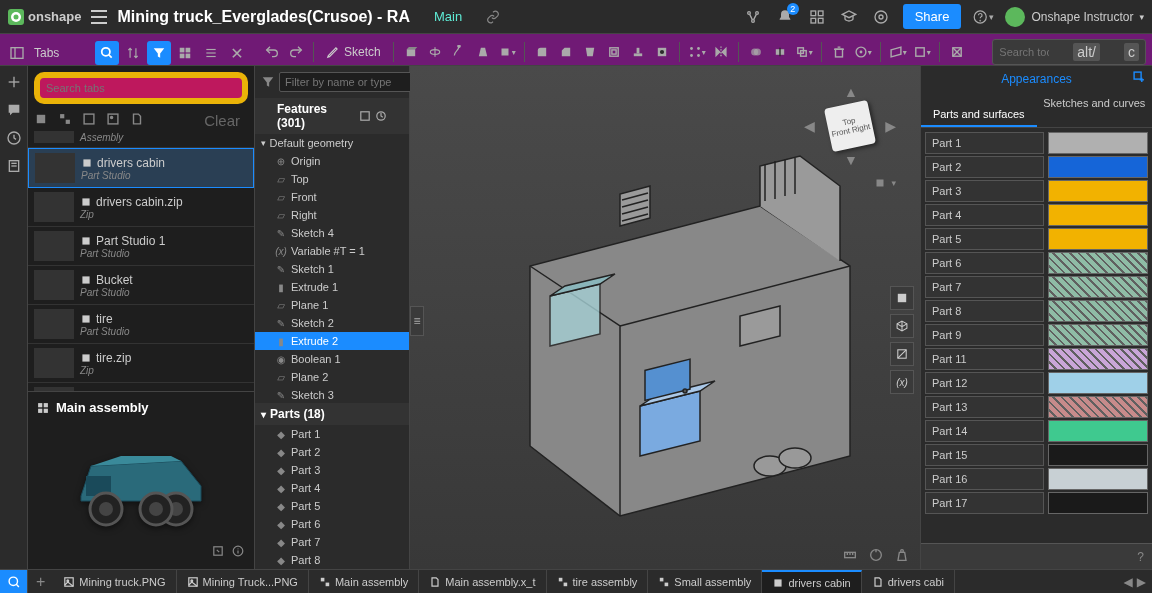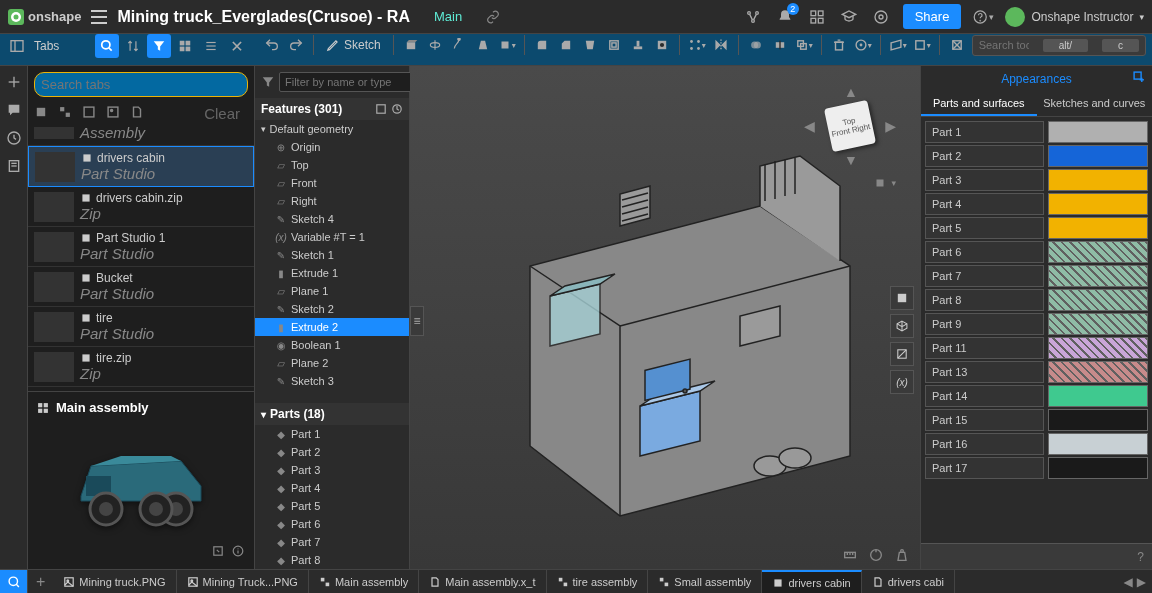--- a/index.html
+++ b/index.html
@@ -10,77 +10,77 @@
 .hamburger{margin:0 10px;cursor:pointer;}
 .doc-title{font-size:16px;font-weight:bold;color:#fff;display:flex;align-items:center;gap:24px;}
 .doc-title .ws{color:#5eead4;font-size:13px;font-weight:normal;}
 .flex-spacer{flex:1;}
 .topbar-right{display:flex;align-items:center;gap:12px;}
 .icon-btn{width:20px;height:20px;display:flex;align-items:center;justify-content:center;cursor:pointer;color:#aaa;position:relative;}
 .notif-badge{position:absolute;top:-4px;right:-4px;background:#1b8cff;color:#fff;border-radius:8px;font-size:9px;min-width:12px;height:12px;display:flex;align-items:center;justify-content:center;padding:0 2px;}
 .share-btn{background:#1b8cff;color:#fff;padding:5px 12px;border-radius:3px;font-size:13px;cursor:pointer;}
 .user-chip{display:flex;align-items:center;gap:6px;}
 .avatar{width:20px;height:20px;background:#5cb85c;border-radius:50%;}
-.toolbar{height:32px;background:#0c4a6e;display:flex;align-items:flex-start;border-bottom:1px solid #444;}
+.toolbar{height:32px;background:#701a75;display:flex;align-items:flex-end;border-bottom:1px solid #444;}
 .toolbar-left{width:255px;display:flex;align-items:center;padding:0 6px;gap:6px;}
 .tabs-label{color:#ccc;font-size:12px;flex:1;}
 .toolbar-icons{display:flex;align-items:center;gap:2px;}
 .toolbar-icons .tb-ic{width:24px;height:24px;display:flex;align-items:center;justify-content:center;color:#aaa;cursor:pointer;border-radius:3px;}
 .toolbar-icons .tb-ic.active{background:#1b8cff;color:#fff;}
 .toolbar-main{flex:1;display:flex;align-items:center;gap:2px;padding:0 6px;}
 .tb{width:22px;height:22px;display:flex;align-items:center;justify-content:center;color:#aaa;cursor:pointer;}
 .tb-sep{width:1px;height:20px;background:#555;margin:0 4px;}
 .sketch-btn{display:flex;align-items:center;gap:4px;color:#ccc;padding:0 6px;}
 .search-box{background:#3a3a3a;border:1px solid #555;padding:3px 6px;border-radius:3px;display:flex;align-items:center;gap:4px;}
 .search-box input{background:transparent;border:none;color:#ccc;outline:none;width:50px;font-size:11px;}
-.kbd{background:#555;border-radius:2px;padding:1px 16px;font-size:10px;margin-left:10px;}
+.kbd{background:#555;border-radius:2px;padding:1px 4px;font-size:14px;margin-left:20px;}
 .body-area{display:flex;height:calc(100% - 34px - 32px - 24px);}
 .leftbar{width:28px;background:#2b2b2b;border-right:1px solid #444;display:flex;flex-direction:column;align-items:center;gap:12px;padding-top:8px;}
 .leftbar .lb-ic{color:#aaa;cursor:pointer;}
 .tabs-panel{width:227px;background:#1e1e1e;border-right:1px solid #444;display:flex;flex-direction:column;}
 .search-tabs{padding:6px;}
-.search-tabs input{width:100%;background:#0369a1;border:1px solid #eab308;padding:4px 6px;color:#ccc;border-radius:10px;font-size:13px;outline:none;}
+.search-tabs input{width:100%;background:#be185d;border:6px solid #eab308;padding:4px 6px;color:#ccc;border-radius:10px;font-size:11px;outline:none;}
 .tab-filter-row{display:flex;padding:2px 6px;gap:10px;}
 .tab-filter-row .tf{color:#888;cursor:pointer;}
 .clear-btn{color:#666;font-size:15px;margin-left:auto;margin-right:8px;cursor:pointer;}
 .tabs-list{flex:1;overflow-y:auto;position:relative;}
 .tab-item{display:flex;align-items:center;padding:4px 6px;gap:6px;cursor:pointer;border-bottom:1px solid #333;}
 .tab-item.selected{background:#2a3f54;border:1px solid #1b8cff;}
 .tab-thumb{width:40px;height:30px;background:#333;display:flex;align-items:center;justify-content:center;color:#666;font-size:9px;flex-shrink:0;}
 .tab-info{flex:1;min-width:0;}
 .tab-name{color:#ccc;font-size:12px;display:flex;align-items:center;gap:4px;}
-.tab-type{color:#888;font-size:15px;font-style:italic;}
+.tab-type{color:#888;font-size:10px;font-style:italic;}
 .main-asm{padding:8px;border-top:1px solid #444;}
 .main-asm-title{display:flex;align-items:center;gap:6px;font-weight:bold;color:#fff;font-size:13px;}
 .main-asm-img{width:100%;height:120px;background:#1e1e1e;margin-top:6px;display:flex;align-items:center;justify-content:center;}
 .feature-panel{width:155px;background:#2b2b2b;border-right:1px solid #444;display:flex;flex-direction:column;}
 .filter-row{padding:6px;display:flex;gap:4px;align-items:center;}
 .filter-row input{flex:1;background:#1e1e1e;border:1px solid #555;padding:3px 5px;color:#ccc;font-size:11px;outline:none;border-radius:2px;}
-.features-header{padding:4px 6px;font-weight:bold;color:#fff;display:flex;align-items:center;gap:4px;background:#333;}
+.features-header{padding:4px 22px;font-weight:bold;color:#fff;display:flex;align-items:center;gap:4px;background:#333;}
 .feature-tree{flex:1;overflow-y:auto;}
 .ft-item{padding:3px 6px 3px 20px;color:#ccc;font-size:11px;cursor:pointer;display:flex;align-items:center;gap:4px;}
 .ft-item.group{padding-left:6px;font-weight:normal;}
 .ft-item.selected{background:#1b8cff;color:#fff;}
 .ft-ic{width:12px;height:12px;color:#888;display:inline-flex;align-items:center;justify-content:center;font-size:10px;}
 .parts-header{padding:4px 6px;font-weight:bold;color:#fff;background:#333;display:flex;align-items:center;gap:4px;}
 .canvas{flex:1;background:linear-gradient(#4a4a4a,#383838);position:relative;}
 .viewcube{position:absolute;top:20px;right:30px;width:80px;height:80px;}
 .cube{width:44px;height:44px;background:#eee;position:absolute;top:18px;left:18px;transform:rotate(-12deg);border-radius:4px;display:flex;flex-direction:column;align-items:center;justify-content:center;font-size:8px;color:#555;box-shadow:2px 2px 4px rgba(0,0,0,0.5);}
 .vc-arrow{position:absolute;color:#888;font-size:14px;cursor:pointer;}
 .canvas-tools{position:absolute;right:6px;top:220px;display:flex;flex-direction:column;gap:4px;}
 .ct-btn{width:24px;height:24px;background:#3a3a3a;border:1px solid #555;display:flex;align-items:center;justify-content:center;color:#ccc;cursor:pointer;}
 .canvas-bottom{position:absolute;bottom:6px;right:10px;display:flex;gap:10px;color:#888;}
 .collapse-handle{position:absolute;left:0;top:240px;width:14px;height:30px;background:#3a3a3a;border:1px solid #555;display:flex;align-items:center;justify-content:center;cursor:pointer;color:#aaa;}
 .model-svg{position:absolute;top:80px;left:60px;}
 .right-panel{width:232px;background:#2b2b2b;border-left:1px solid #444;display:flex;flex-direction:column;}
 .rp-header{text-align:center;padding:6px;color:#1b8cff;position:relative;}
 .rp-add{position:absolute;right:6px;top:4px;color:#1b8cff;cursor:pointer;}
 .rp-tabs{display:flex;border-bottom:1px solid #444;}
 .rp-tab{flex:1;text-align:center;padding:5px;font-size:11px;cursor:pointer;color:#ccc;}
-.rp-tab.active{border-bottom:2px solid #1b8cff;color:#fff;}
+.rp-tab.active{border-bottom:2px solid #1b8cff;color:#fff;margin-top:11px;}
 .parts-colors{flex:1;overflow-y:auto;padding:4px;}
 .pc-row{display:flex;align-items:center;margin-bottom:2px;gap:4px;}
 .pc-name{flex:1;background:#333;border:1px solid #555;padding:4px 6px;color:#ccc;font-size:11px;}
 .pc-swatch{width:100px;height:22px;border:1px solid #666;}
 .rp-footer{height:26px;background:#3a3a3a;border-top:1px solid #555;display:flex;align-items:center;justify-content:flex-end;padding:0 8px;}
 .bottom-tabs{height:24px;background:#2b2b2b;border-top:1px solid #444;display:flex;align-items:center;}
 .bottom-left{width:28px;height:100%;display:flex;align-items:center;justify-content:center;border-right:1px solid #444;background:#1b8cff;}
 .bt-icons{display:flex;align-items:center;gap:8px;padding:0 8px;color:#888;}
 .bt-tab{display:flex;align-items:center;gap:4px;padding:0 10px;height:100%;border-right:1px solid #444;color:#ccc;font-size:11px;cursor:pointer;}
 .bt-tab.active{background:#1e1e1e;border-top:2px solid #1b8cff;}
@@ -845,20 +845,24 @@
         </div>
         <div class="pc-row">
           <div class="pc-name">Part 9</div>
           <div class="pc-swatch" style="background:repeating-linear-gradient(45deg,#8fbca6,#8fbca6 4px,#ffffff40 4px,#ffffff40 6px)"></div>
         </div>
         <div class="pc-row">
           <div class="pc-name">Part 11</div>
           <div class="pc-swatch" style="background:repeating-linear-gradient(45deg,#c9a6d8,#c9a6d8 4px,#ffffff40 4px,#ffffff40 6px)"></div>
         </div>
         <div class="pc-row">
+          <div class="pc-name">Part 12</div>
+          <div class="pc-swatch" style="background:#9fd0e8"></div>
+        </div>
+        <div class="pc-row">
           <div class="pc-name">Part 13</div>
           <div class="pc-swatch" style="background:repeating-linear-gradient(45deg,#c78b8b,#c78b8b 4px,#ffffff40 4px,#ffffff40 6px)"></div>
         </div>
         <div class="pc-row">
           <div class="pc-name">Part 14</div>
           <div class="pc-swatch" style="background:#3fc98f"></div>
         </div>
         <div class="pc-row">
           <div class="pc-name">Part 15</div>
           <div class="pc-swatch" style="background:#1a1a1a"></div>

